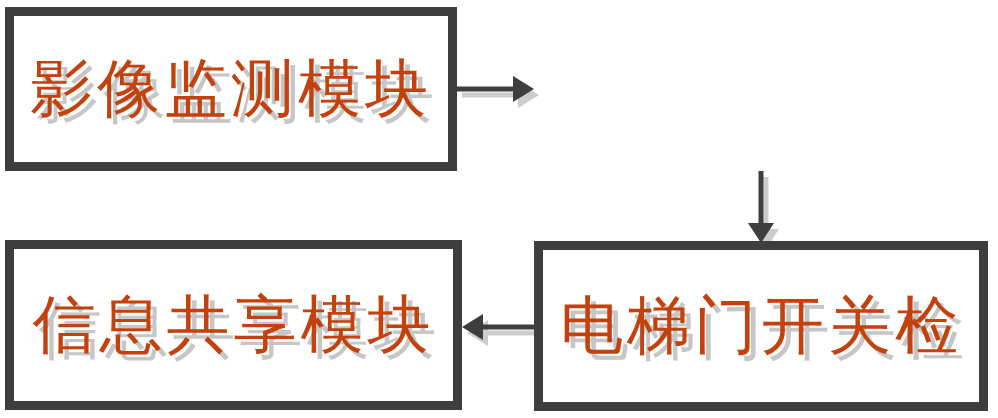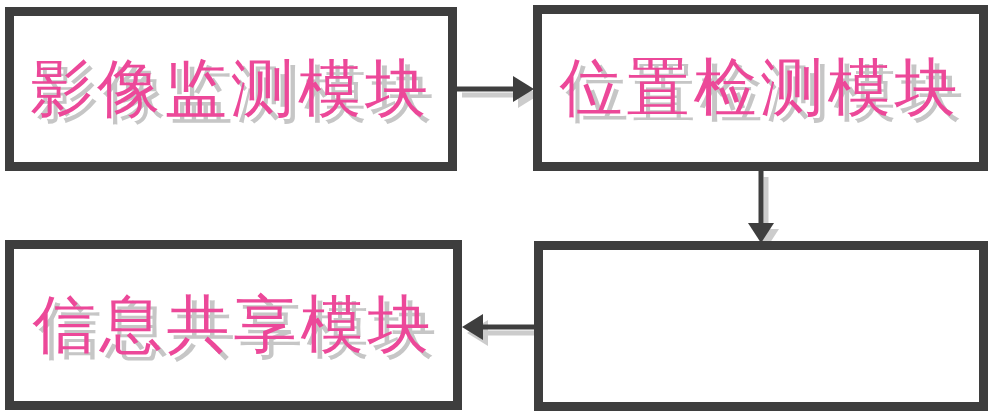--- a/index.html
+++ b/index.html
@@ -32,21 +32,21 @@
     position: absolute;
     top: -9px; left: -9px; right: -9px; bottom: -9px;
     transform: translate(5px, 6px);
     border: 9px solid #c8c8c8;
     z-index: -1;
   }
   .node-label {
     font-size: 63px;
     line-height: 76px;
     letter-spacing: 4px;
-    color: #ec4899;
+    color: #c2410c;
     text-shadow: 6px 6px 0 #c6c6c6;
     white-space: nowrap;
   }
   .node-1 { left: 5px;   top: 7px;   width: 452px; height: 164px; }
   .node-2 { left: 533px; top: 5px;   width: 455px; height: 166px; }
   .node-3 { left: 534px; top: 241px; width: 454px; height: 170px; }
   .node-4 { left: 5px;   top: 240px; width: 457px; height: 170px; }
   .arrows {
     position: absolute;
     left: 0; top: 0;
@@ -86,24 +86,22 @@
     <g class="arrow-main">
       <line x1="534" y1="327" x2="482" y2="327"></line>
       <polygon points="483,314 462,327 483,340"></polygon>
     </g>
   </svg>
 
   <div class="node node-1">
     <span class="node-label">影像监测模块</span>
   </div>
 
-  <div class="node node-2">
-    <span class="node-label">位置检测模块</span>
-  </div>
 
   <div class="node node-3">
+    <span class="node-label">电梯门开关检</span>
   </div>
 
   <div class="node node-4">
     <span class="node-label">信息共享模块</span>
   </div>
 
 </div>
 
 </body></html>

